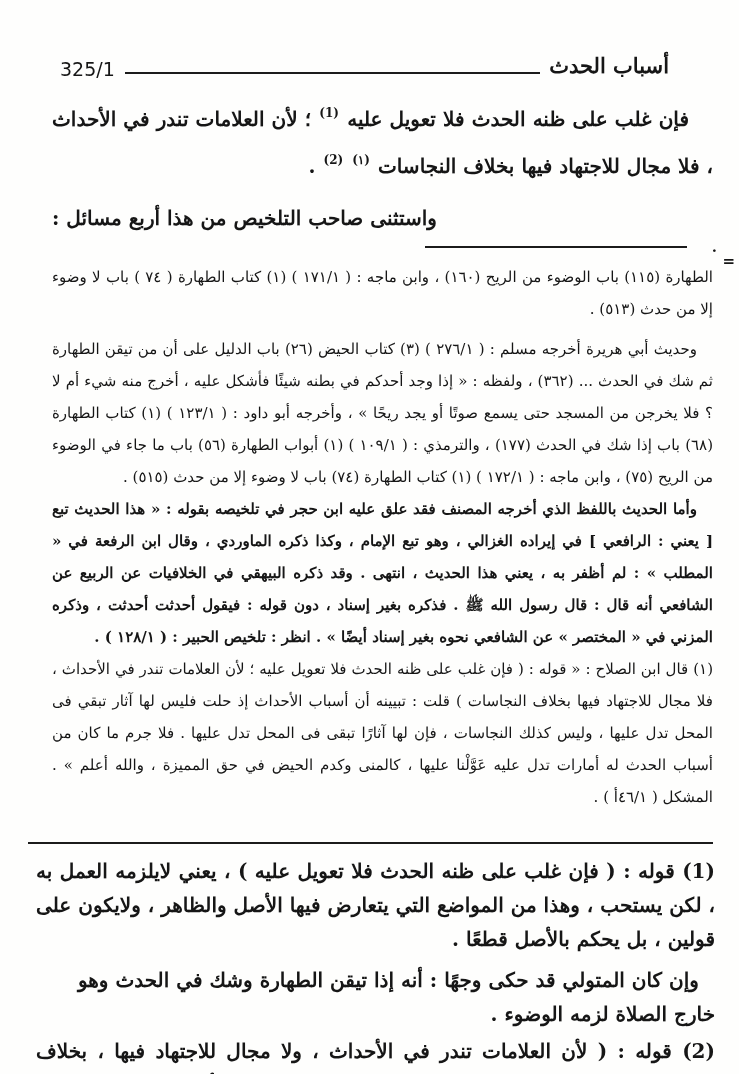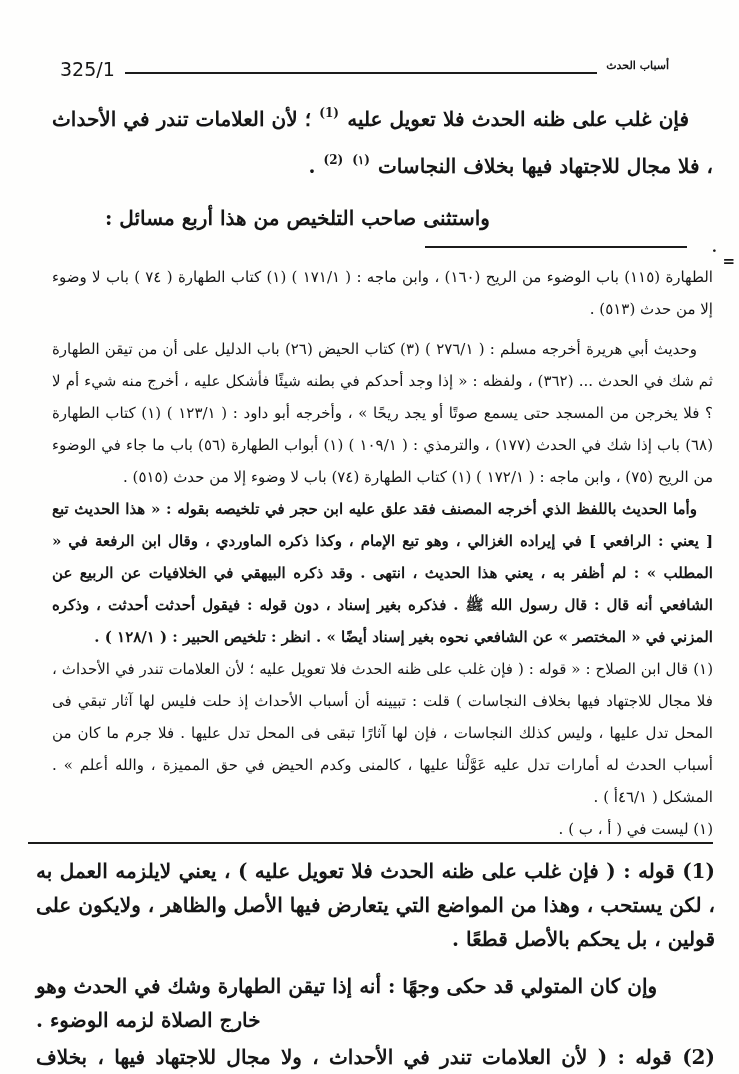--- a/index.html
+++ b/index.html
@@ -7,47 +7,47 @@
     position:relative;width:739px;height:1074px;margin:0 auto;
     background:#fefefd;color:#161616;overflow:hidden;
     font-family:"DejaVu Serif","Liberation Serif",serif;
     direction:rtl;
   }
   
   .header{
     position:absolute;top:52px;right:70px;left:60px;
     display:flex;align-items:center;direction:rtl;
   }
-  .header-title{font-size:11px;font-weight:bold;white-space:nowrap;line-height:26px;}
+  .header-title{font-size:21px;font-weight:bold;white-space:nowrap;line-height:26px;}
   .header-rule{flex:1;height:2px;background:#1c1c1c;margin:14px 9px 0 10px;}
   .header-page{
     font-family:"DejaVu Sans","Liberation Sans",sans-serif;
     font-size:19px;font-weight:500;direction:ltr;white-space:nowrap;margin-top:6px;
   }
   
   .body{position:absolute;top:96px;right:26px;left:52px;}
   .body p{margin:0;font-size:20px;font-weight:bold;line-height:47px;text-align:justify;}
   .body .p1{text-indent:24px;}
-  .body .p2{margin-top:5px;text-indent:170px;text-align:center;}
+  .body .p2{margin-top:5px;text-indent:170px;text-align:left;}
   .body sup{font-size:12px;font-weight:bold;line-height:0;position:relative;top:-1px;margin:0 1px;}
   
   .fn-rule{position:absolute;top:246px;right:52px;width:262px;height:2px;background:#1b1b1b;}
   .fn-dot{position:absolute;top:243px;right:22px;font-size:15px;font-weight:bold;line-height:16px;}
   .fn-eq{position:absolute;top:252px;right:4px;font-size:15px;font-weight:bold;line-height:18px;}
   
   .footnotes{position:absolute;top:261px;right:26px;left:52px;}
   .footnotes p{margin:0;font-size:15px;font-weight:400;line-height:32px;text-align:justify;}
   .footnotes .fn-p2{margin-top:8px;text-indent:16px;}
   .footnotes .fn-p3{text-indent:16px;font-weight:bold;}
   .footnotes .fn-p5{margin-left:78px;text-align:right;}
   
   .bottom-rule{position:absolute;top:842px;right:26px;left:28px;height:2px;background:#1b1b1b;}
   .bottom-notes{position:absolute;top:854px;right:24px;left:36px;}
   .bottom-notes p{margin:0;font-size:20px;font-weight:bold;line-height:34px;text-align:justify;}
-  .bottom-notes .bn-p2{margin-top:13px;text-indent:16px;text-align:left;}
+  .bottom-notes .bn-p2{margin-top:7px;text-indent:16px;text-align:right;}
   .bottom-notes .bn-p3{margin-top:3px;}
 </style>
 </head>
 <body>
 
 <div class="page">
 
   <div class="header">
     <span class="header-title">أسباب الحدث</span>
     <span class="header-rule"></span>
@@ -61,21 +61,20 @@
 
   <div class="fn-rule"></div>
   <div class="fn-dot">·</div>
   <div class="fn-eq">=</div>
 
   <div class="footnotes">
     <p class="fn-p1">الطهارة (١١٥) باب الوضوء من الريح (١٦٠) ، وابن ماجه : ( ١٧١/١ ) (١) كتاب الطهارة ( ٧٤ ) باب لا وضوء إلا من حدث (٥١٣) .</p>
     <p class="fn-p2">وحديث أبي هريرة أخرجه مسلم : ( ٢٧٦/١ ) (٣) كتاب الحيض (٢٦) باب الدليل على أن من تيقن الطهارة ثم شك في الحدث ... (٣٦٢) ، ولفظه : « إذا وجد أحدكم في بطنه شيئًا فأشكل عليه ، أخرج منه شيء أم لا ؟ فلا يخرجن من المسجد حتى يسمع صوتًا أو يجد ريحًا » ، وأخرجه أبو داود : ( ١٢٣/١ ) (١) كتاب الطهارة (٦٨) باب إذا شك في الحدث (١٧٧) ، والترمذي : ( ١٠٩/١ ) (١) أبواب الطهارة (٥٦) باب ما جاء في الوضوء من الريح (٧٥) ، وابن ماجه : ( ١٧٢/١ ) (١) كتاب الطهارة (٧٤) باب لا وضوء إلا من حدث (٥١٥) .</p>
     <p class="fn-p3">وأما الحديث باللفظ الذي أخرجه المصنف فقد علق عليه ابن حجر في تلخيصه بقوله : « هذا الحديث تبع [ يعني : الرافعي ] في إيراده الغزالي ، وهو تبع الإمام ، وكذا ذكره الماوردي ، وقال ابن الرفعة في « المطلب » : لم أظفر به ، يعني هذا الحديث ، انتهى . وقد ذكره البيهقي في الخلافيات عن الربيع عن الشافعي أنه قال : قال رسول الله ﷺ . فذكره بغير إسناد ، دون قوله : فيقول أحدثت أحدثت ، وذكره المزني في « المختصر » عن الشافعي نحوه بغير إسناد أيضًا » . انظر : تلخيص الحبير : ( ١٢٨/١ ) .</p>
     <p class="fn-p4">(١) قال ابن الصلاح : « قوله : ( فإن غلب على ظنه الحدث فلا تعويل عليه ؛ لأن العلامات تندر في الأحداث ، فلا مجال للاجتهاد فيها بخلاف النجاسات ) قلت : تبيينه أن أسباب الأحداث إذ حلت فليس لها آثار تبقي فى المحل تدل عليها ، وليس كذلك النجاسات ، فإن لها آثارًا تبقى فى المحل تدل عليها . فلا جرم ما كان من أسباب الحدث له أمارات تدل عليه عَوَّلْنا عليها ، كالمنى وكدم الحيض في حق المميزة ، والله أعلم » . المشكل ( ٤٦/١أ ) .</p>
-    <p class="fn-p5">(١) ليست في ( أ ، ب ) .</p>
   </div>
 
   <div class="bottom-rule"></div>
 
   <div class="bottom-notes">
     <p class="bn-p1">(1) قوله : ( فإن غلب على ظنه الحدث فلا تعويل عليه ) ، يعني لايلزمه العمل به ، لكن يستحب ، وهذا من المواضع التي يتعارض فيها الأصل والظاهر ، ولايكون على قولين ، بل يحكم بالأصل قطعًا .</p>
     <p class="bn-p2">وإن كان المتولي قد حكى وجهًا : أنه إذا تيقن الطهارة وشك في الحدث وهو خارج الصلاة لزمه الوضوء .</p>
     <p class="bn-p3">(2) قوله : ( لأن العلامات تندر في الأحداث ، ولا مجال للاجتهاد فيها ، بخلاف النجاسات ) ، إنما قال : ( تندر ) ، ولم يقل : ( تمتنع ) ؛ لأن العلامة في الحدث تُعتمد أيضًا في المني ، ودم الحيض في حق المستحاضة .</p>
   </div>
 

